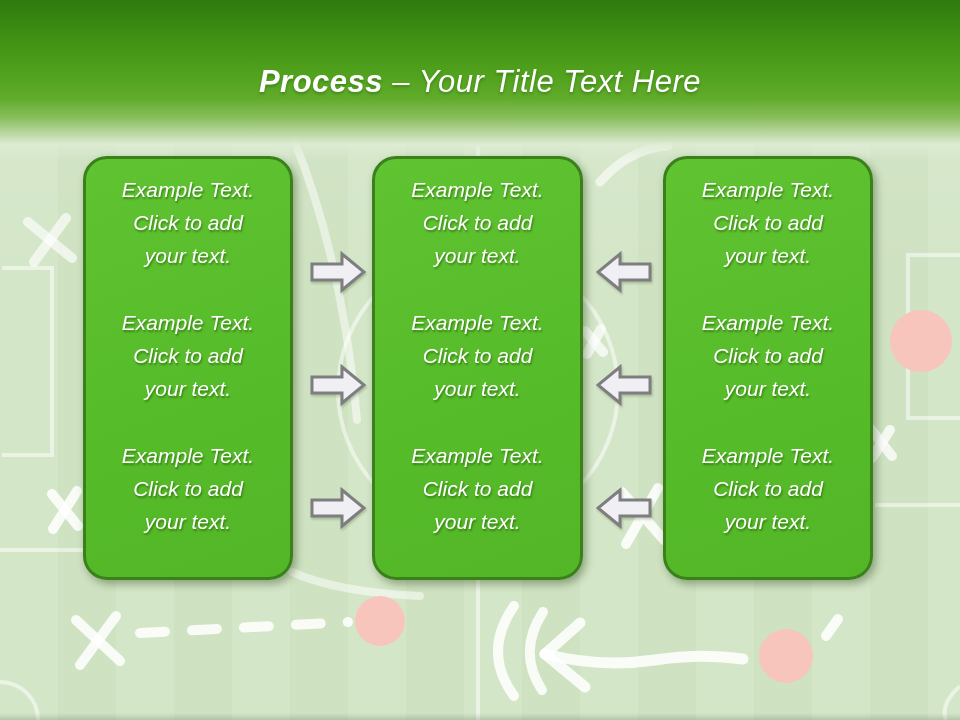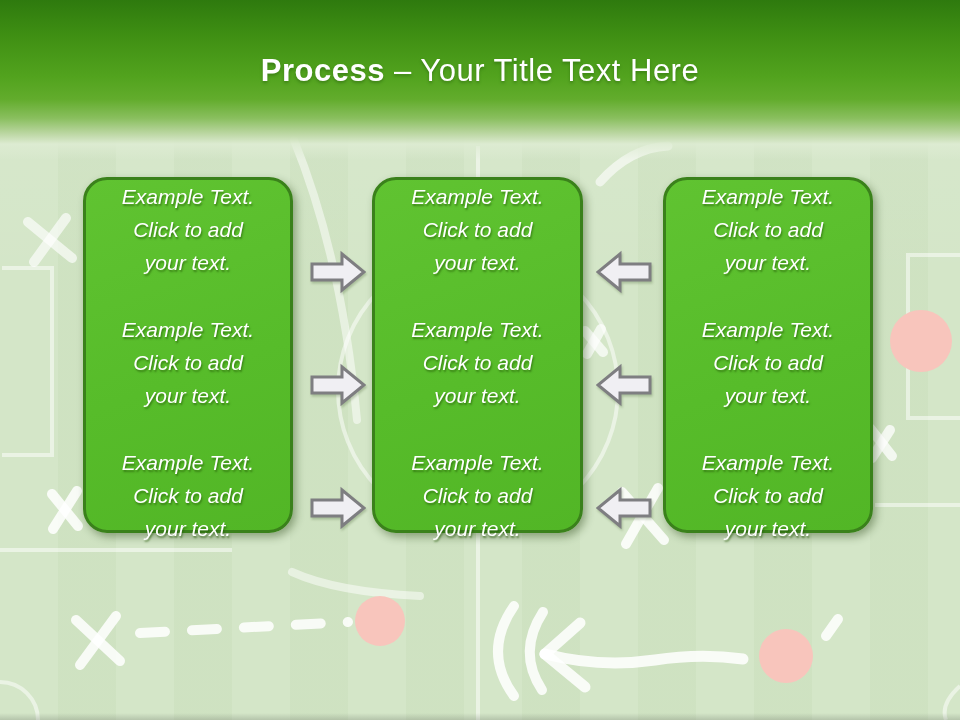--- a/index.html
+++ b/index.html
@@ -12,31 +12,32 @@
       repeating-linear-gradient(90deg, rgba(255,255,255,0.055) 0 58px, rgba(40,80,20,0.02) 58px 116px);
   }
   .bg-svg{position:absolute;left:0;top:0;z-index:0;}
   .header{
     position:absolute;left:0;top:0;right:0;height:160px;z-index:1;pointer-events:none;
     background:linear-gradient(180deg,
       #2e7a0e 0%, #3f8f13 22%, #52a31e 48%, #62ac2c 62%,
       #8abf5f 74%, #bed8a6 84%, rgba(222,236,211,0.85) 90%, rgba(214,231,200,0) 100%);
   }
   .title{
-    position:absolute;left:0;top:53px;width:100%;z-index:2;text-align:center;
+    position:absolute;left:0;top:64px;width:100%;z-index:2;text-align:center;
     color:#ffffff;font-size:31px;letter-spacing:0.5px;
     text-shadow:0 2px 3px rgba(20,70,5,0.35);
+    font-style:italic;
   }
   .title .bold{font-weight:bold;}
   .box{
-    position:absolute;top:177px;width:210px;height:356px;z-index:3;box-sizing:border-box;
+    position:absolute;top:156px;width:210px;height:424px;z-index:3;box-sizing:border-box;
     background:linear-gradient(160deg,#60c331 0%,#57bc2a 55%,#52b626 100%);
     border:3px solid #3a811b;border-radius:24px;
     box-shadow:3px 4px 8px rgba(30,60,10,0.40);
-    display:flex;flex-direction:column;justify-content:center;gap:34px;
+    display:flex;flex-direction:column;gap:34px;
     padding-top:14px;
   }
   .box.b1{left:83px;}
   .box.b2{left:372px;width:211px;}
   .box.b3{left:663px;}
   .para{
     color:#ffffff;font-style:italic;font-size:21px;line-height:33px;
     text-align:center;white-space:pre-line;
     text-shadow:1px 2px 2px rgba(35,88,6,0.6);
   }

